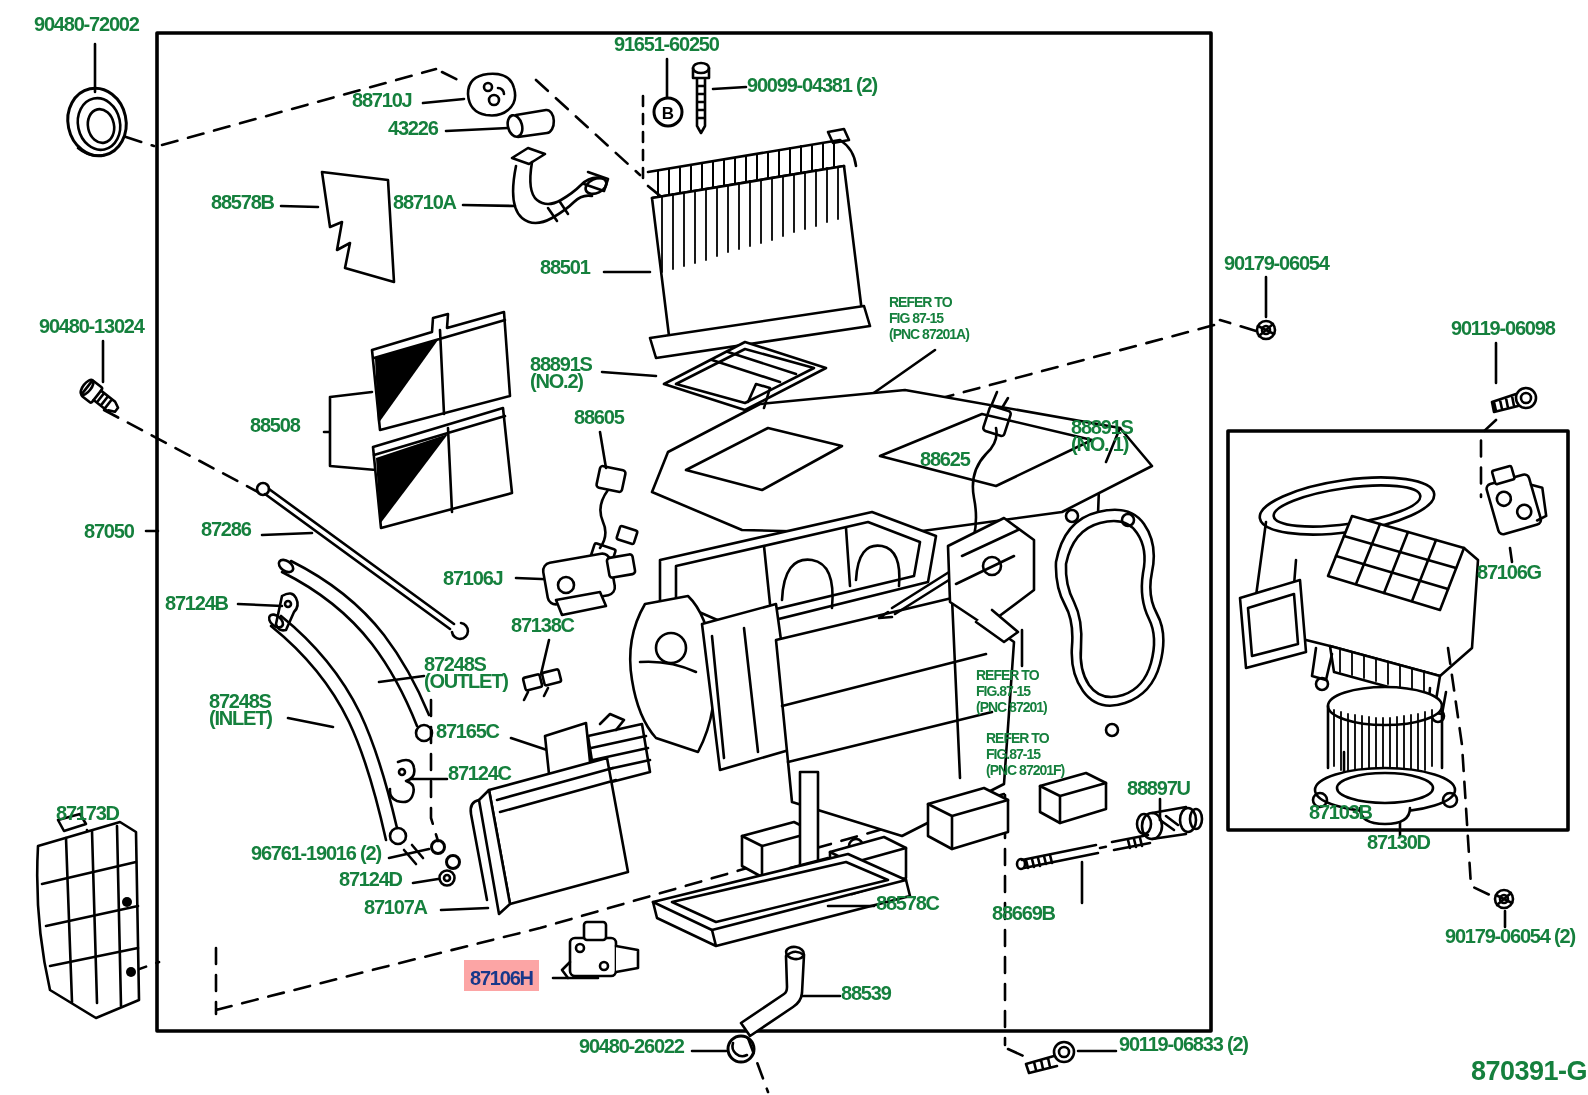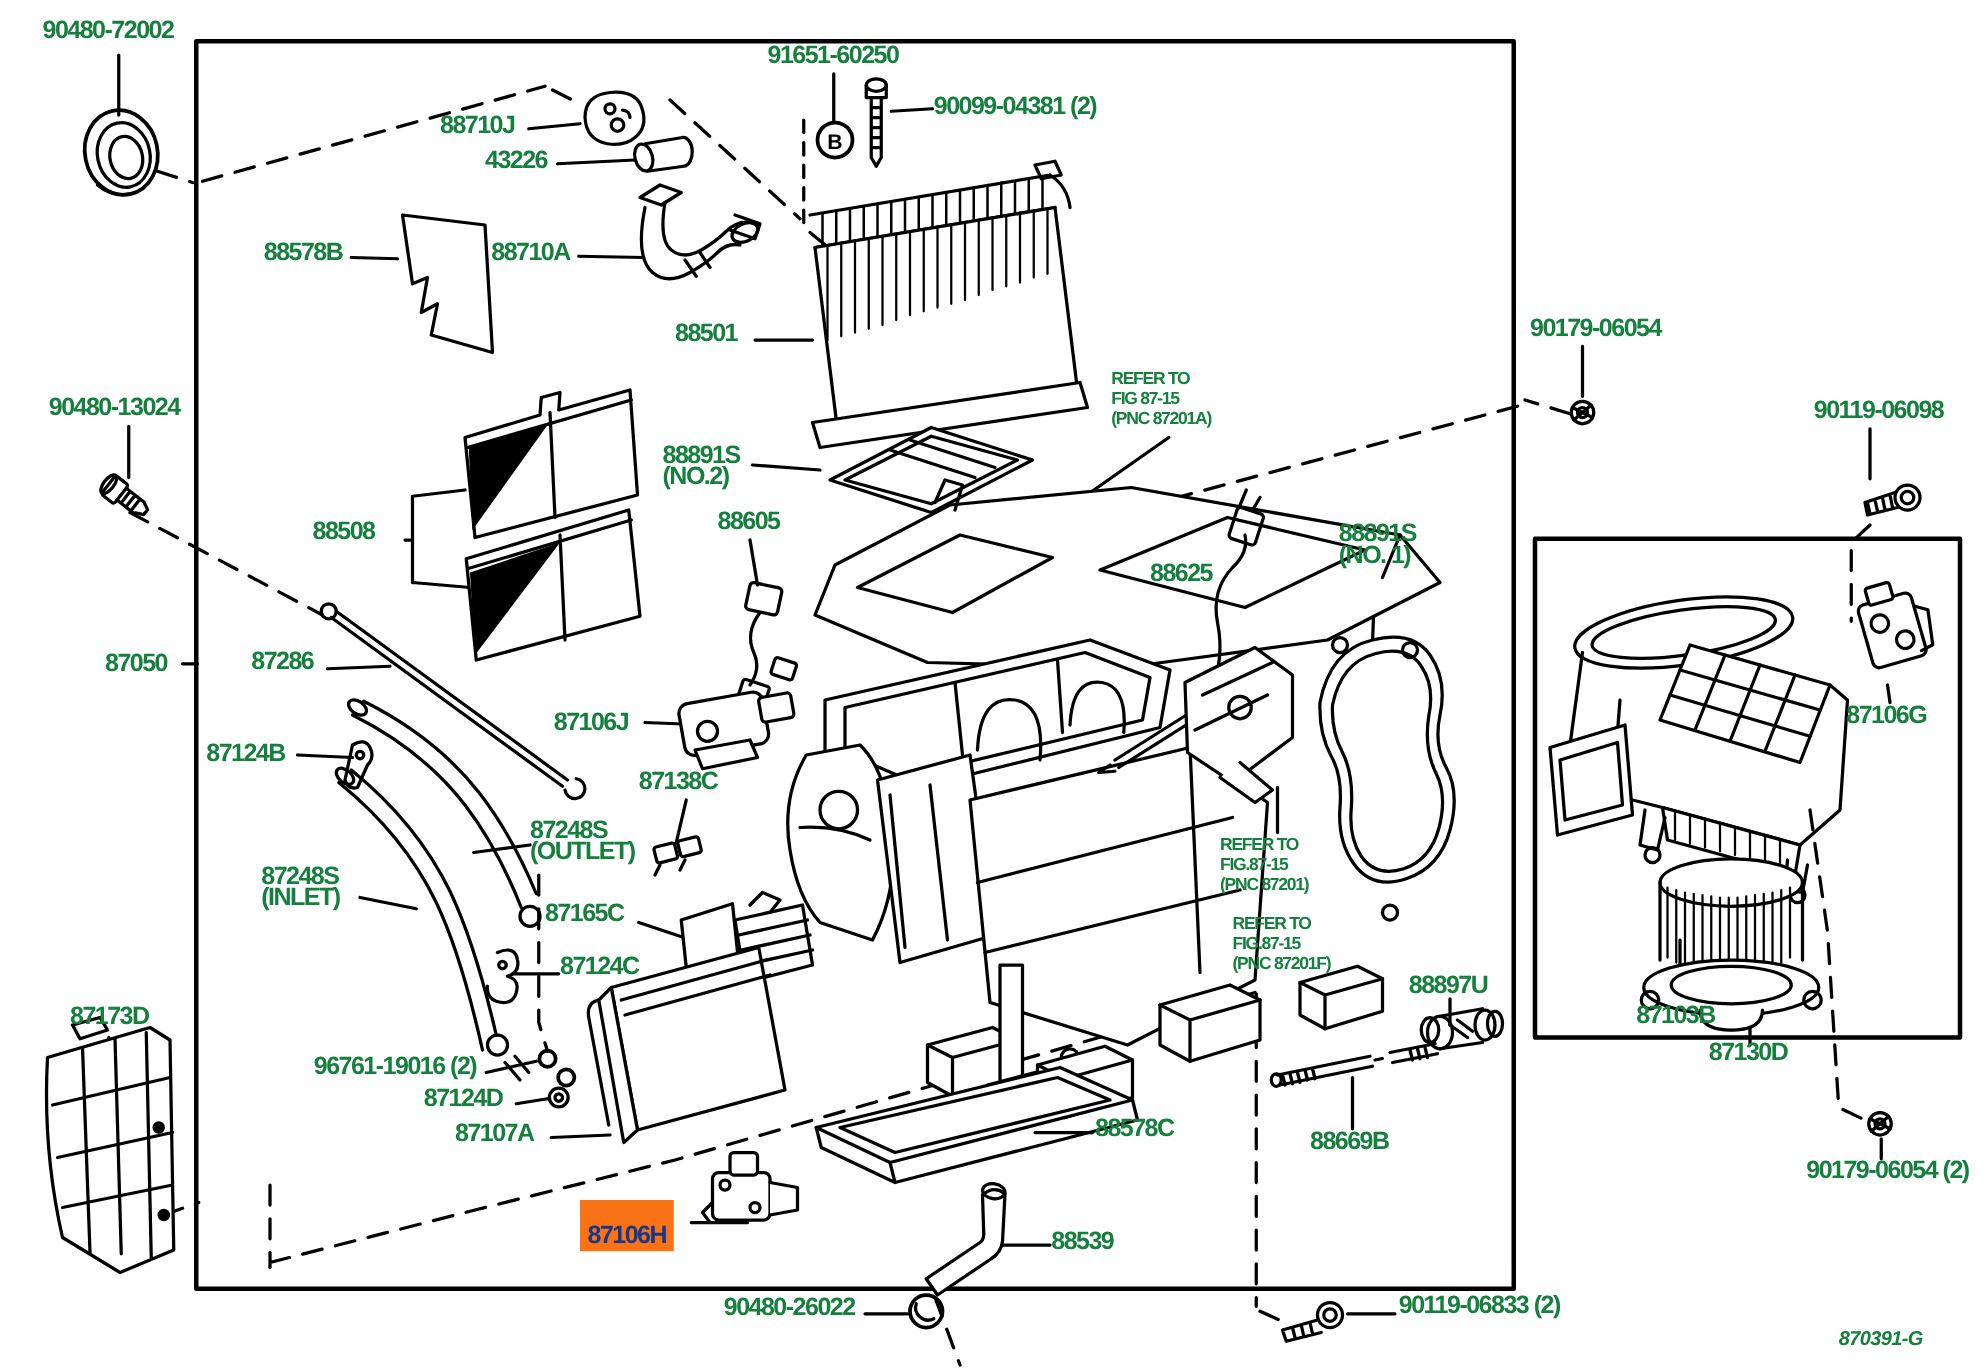--- a/index.html
+++ b/index.html
@@ -2,22 +2,22 @@
 <html><head>
 <meta charset="utf-8">
 <style>
   html,body{margin:0;padding:0;background:#fff;}
   #stage{position:relative;width:1588px;height:1095px;background:#fff;overflow:hidden;
          font-family:"Liberation Sans",sans-serif;}
   #art{position:absolute;left:0;top:0;}
   .lbl{position:absolute;font:700 20px/17px "Liberation Sans",sans-serif;
        letter-spacing:-1.2px;color:#15803d;white-space:pre-line;}
   .lbl-sm{font-size:14px;line-height:16px;letter-spacing:-1px;}
-  .lbl-code{font-size:16px;letter-spacing:-0.5px;font-style:italic;}
-  .lbl-highlight{background:#f97316;color:#17388a;padding:20px 6px 4px;}
+  .lbl-code{font-size:27px;letter-spacing:-0.5px;}
+  .lbl-highlight{background:#fca5a5;color:#17388a;padding:10px 6px 4px;}
 </style>
 </head>
 <body>
 
 <div id="stage">
 
 <svg id="art" width="1588" height="1095" viewBox="0 0 1588 1095">
 <g stroke="#000" fill="none" stroke-width="2.6" stroke-linecap="round" stroke-linejoin="round">
 
   <g>
@@ -405,21 +405,21 @@
 <div class="lbl" style="left:364px;top:899px">87107A</div>
 <div class="lbl" style="left:56px;top:805px">87173D</div>
 <div class="lbl lbl-highlight" style="left:464px;top:960px">87106H</div>
 <div class="lbl" style="left:876px;top:895px">88578C</div>
 <div class="lbl" style="left:841px;top:985px">88539</div>
 <div class="lbl" style="left:579px;top:1038px">90480-26022</div>
 <div class="lbl lbl-sm" style="left:986px;top:730px">REFER TO
 FIG.87-15
 (PNC 87201F)</div>
 <div class="lbl" style="left:1127px;top:780px">88897U</div>
-<div class="lbl" style="left:1048px;top:905px">88669B</div>
+<div class="lbl" style="left:992px;top:905px">88669B</div>
 <div class="lbl" style="left:1477px;top:564px">87106G</div>
 <div class="lbl" style="left:1309px;top:804px">87103B</div>
 <div class="lbl" style="left:1367px;top:834px">87130D</div>
 <div class="lbl" style="left:1445px;top:928px">90179-06054 (2)</div>
 <div class="lbl" style="left:1119px;top:1036px">90119-06833 (2)</div>
 <div class="lbl lbl-code" style="left:1471px;top:1063px">870391-G</div>
 
 </div>
 
 </body></html>

